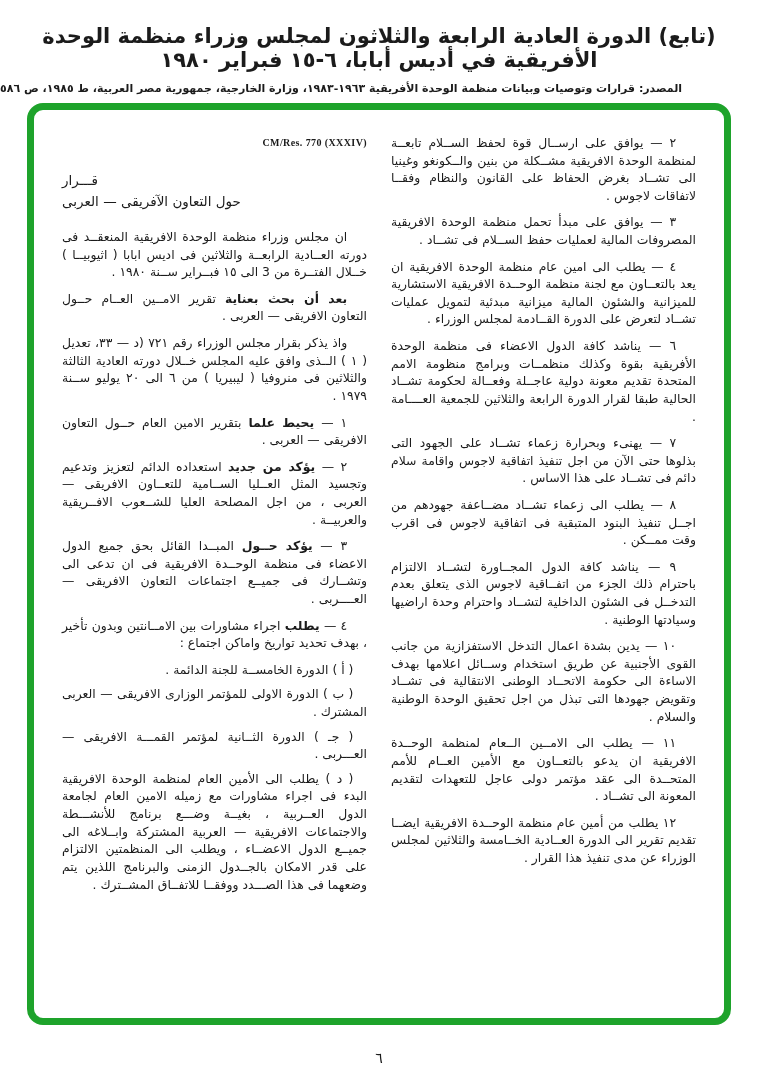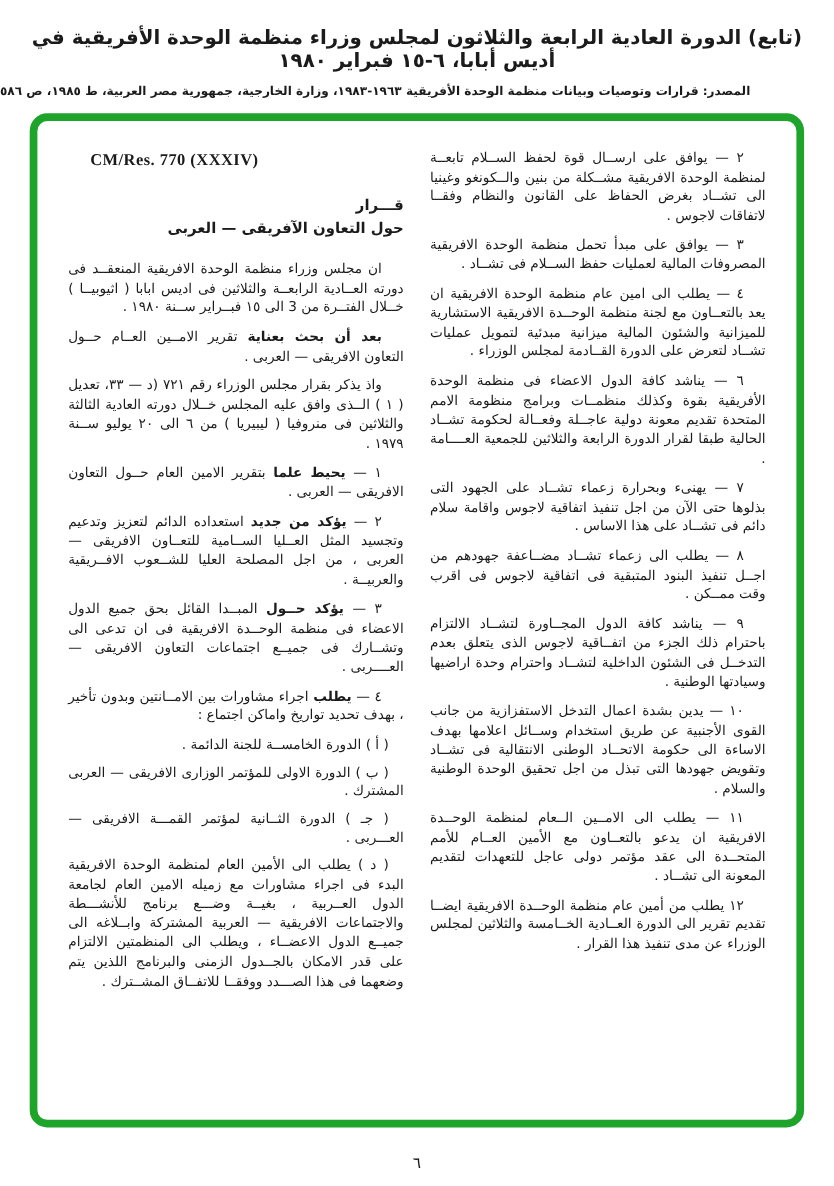--- a/index.html
+++ b/index.html
@@ -3,37 +3,37 @@
 <meta charset="utf-8">
 <style>
   :root { --green:#1ea32b; --ink:#1b1b1b; }
   * { box-sizing:border-box; }
   html,body { margin:0; padding:0; }
   body {
     width:758px; height:1078px; background:#ffffff; color:var(--ink);
     font-family:"DejaVu Sans", sans-serif; position:relative; overflow:hidden;
   }
   .header { position:absolute; top:24px; left:10px; right:10px; direction:rtl; text-align:center; font-weight:bold; }
-  .header .h1 { font-size:18px; letter-spacing:0; margin-bottom:10px; }
+  .header .h1 { font-size:21px; letter-spacing:0; margin-bottom:10px; }
   .header .h2 { font-size:11px; position:relative; right:52px; }
   .frame {
     position:absolute; left:27px; top:103px; width:704px; height:922px;
     border:7px solid var(--green); border-radius:16px; padding:24px 28px 10px 28px; overflow:hidden;
   }
   .columns { direction:rtl; display:flex; gap:24px; height:100%; }
   .col { flex:1 1 0; font-size:12.4px; line-height:1.42; text-align:justify; }
   .para { margin:0 0 9px 0; text-indent:1.6em; }
   .para .lead { font-weight:bold;margin-top:25px; }
   .para.sub { margin-bottom:7px; text-indent:1.1em; }
   .ref {
-    direction:ltr; text-align:left; font-family:"Liberation Serif", serif;
-    font-weight:bold; font-size:15px; letter-spacing:0.4px;
+    direction:ltr; text-align:right; font-family:"Liberation Serif", serif;
+    font-weight:bold; font-size:10px; letter-spacing:0.4px;
     padding-left:20px; margin:2px 0 20px 0;
   }
-  .title { text-align:right; font-weight:bold; font-size:13.5px; line-height:1.55; margin-bottom:16px; }
+  .title { text-align:left; font-weight:normal; font-size:13.5px; line-height:1.55; margin-bottom:16px; }
   .footer { position:absolute; bottom:12px; left:0; right:0; text-align:center; font-size:14px; }
 </style>
 </head>
 <body>
 
 <div class="header">
   <div class="h1">(تابع) الدورة العادية الرابعة والثلاثون لمجلس وزراء منظمة الوحدة الأفريقية في أديس أبابا، ٦-١٥ فبراير ١٩٨٠</div>
   <div class="h2">المصدر: قرارات وتوصيات وبيانات منظمة الوحدة الأفريقية ١٩٦٣-١٩٨٣، وزارة الخارجية، جمهورية مصر العربية، ط ١٩٨٥، ص ٥٨٦-ههم</div>
 </div>
 

